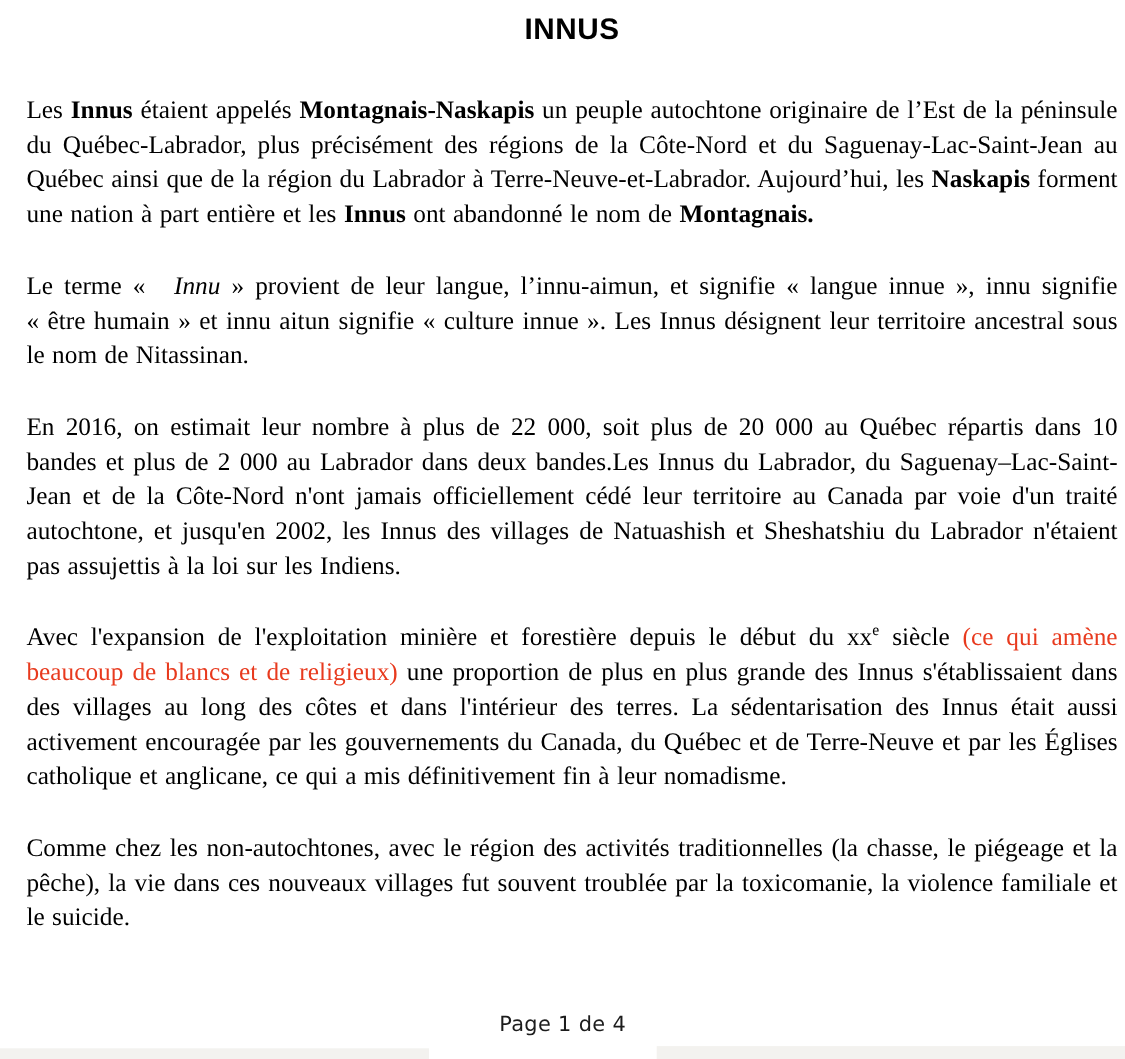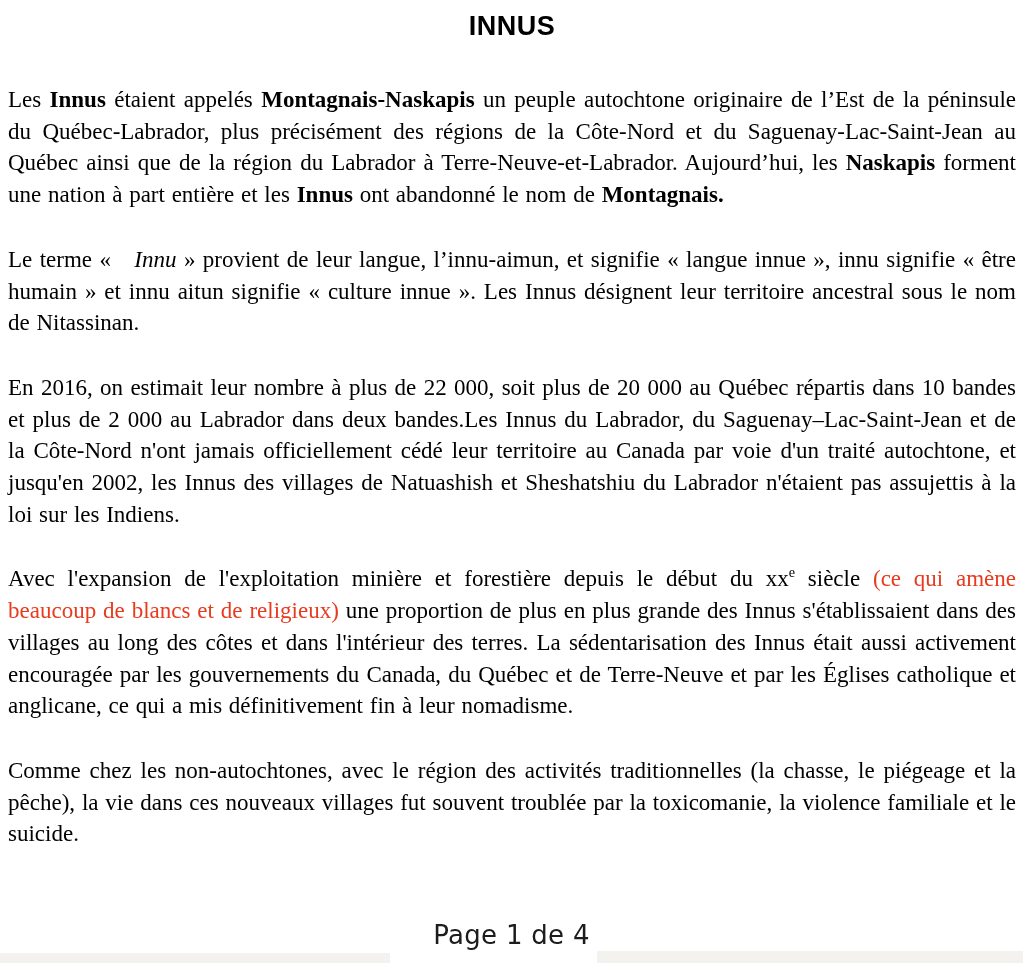--- a/index.html
+++ b/index.html
@@ -13,21 +13,21 @@
     overflow: hidden;
     position: relative;
     font-family: "Liberation Serif", serif;
     color: #000000;
   }
   .page {
     position: relative;
     width: 1023px;
     height: 963px;
     box-sizing: border-box;
-    padding: 6px 7px 0 8px;
+    padding: 6px 7px 0 24px;
     background: #ffffff;
   }
   .doc-title {
     font-family: "Liberation Sans", sans-serif;
     font-weight: 700;
     font-size: 27px;
     line-height: 32px;
     text-align: center;
     letter-spacing: 0.5px;
     margin: 4px 0 42px 0;
@@ -48,21 +48,21 @@
     line-height: 0;
     vertical-align: super;
   }
   .page-footer {
     position: absolute;
     left: 0;
     right: 0;
     top: 920px;
     text-align: center;
     font-family: "DejaVu Sans", sans-serif;
-    font-size: 26px;
+    font-size: 19px;
     color: #1c1c1c;
     letter-spacing: 0.3px;
   }
   .next-page-edge {
     position: absolute;
     bottom: 0;
     height: 10px;
     background: #f3f2ef;
   }
   .next-page-edge.left  { left: 0;   width: 390px; }

